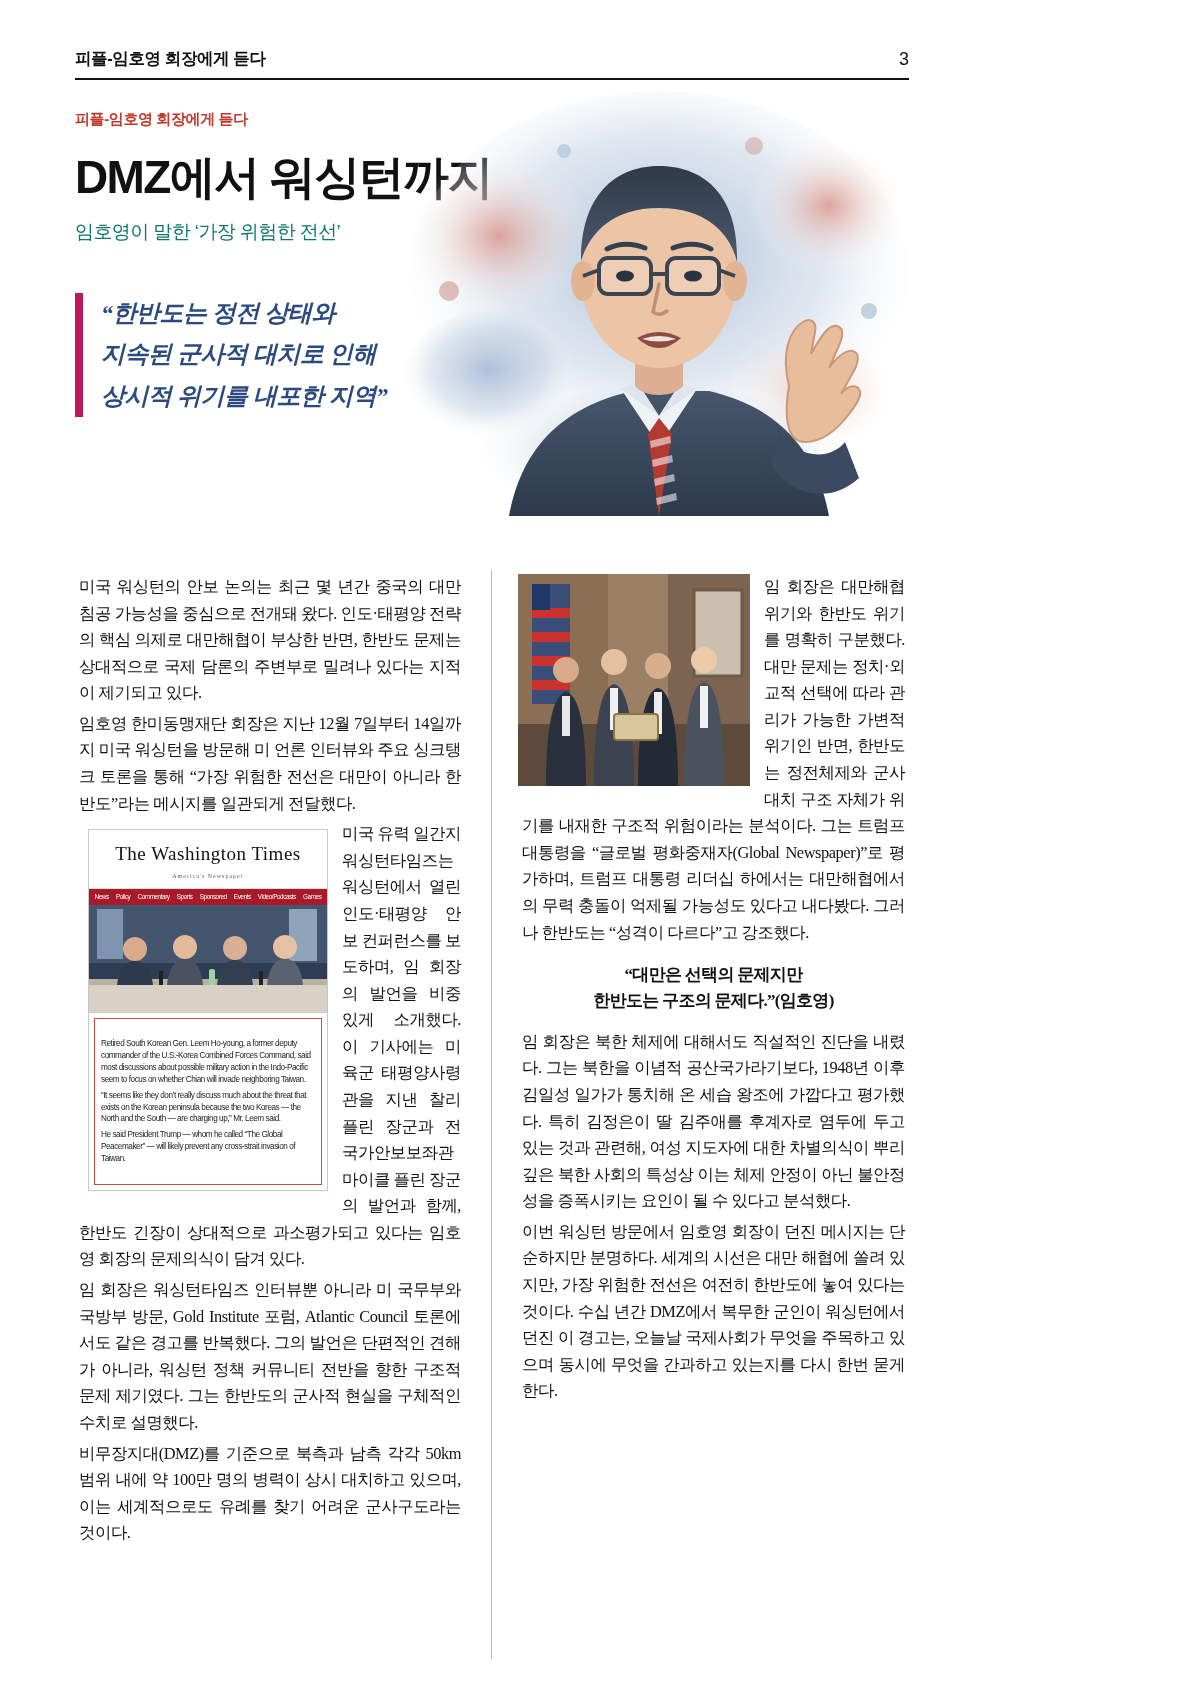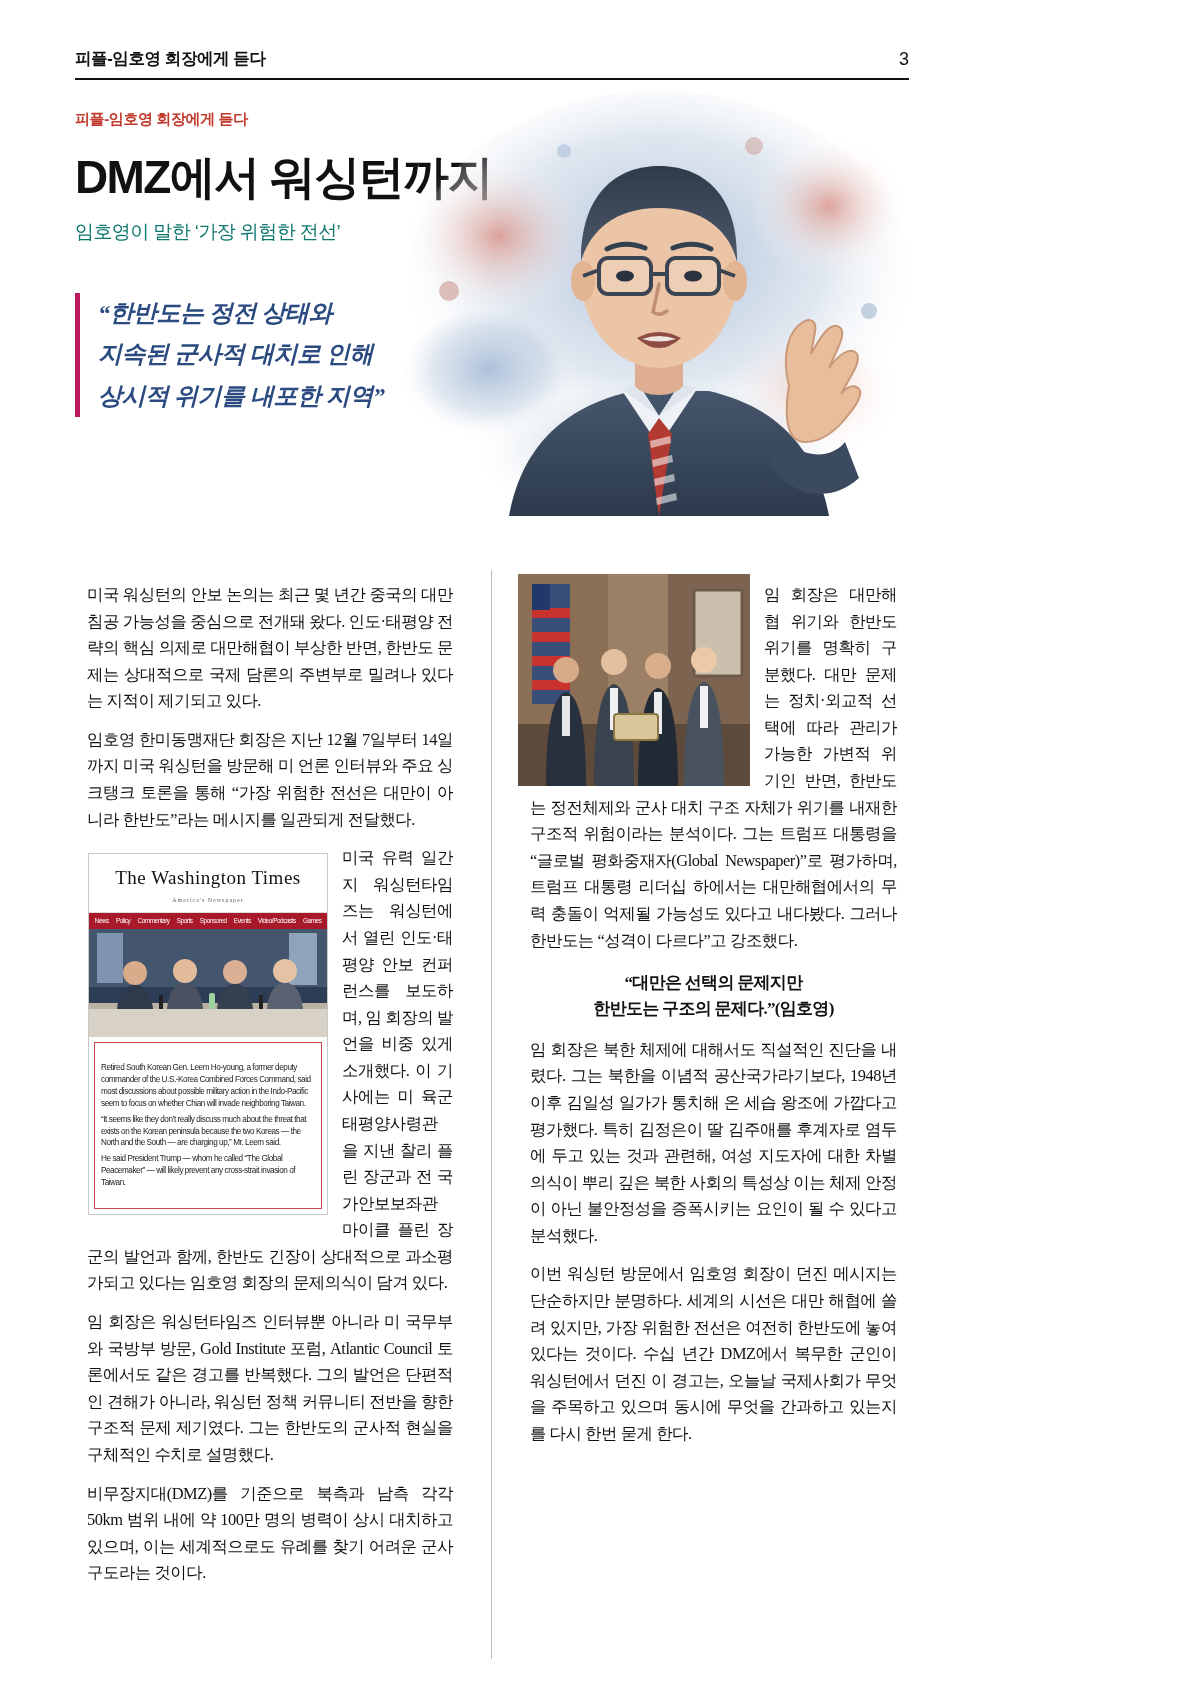--- a/index.html
+++ b/index.html
@@ -62,21 +62,21 @@
     color: #111;
   }
   .subhead {
     font-size: 19px;
     margin-top: 10px;
     letter-spacing: -0.6px;
     color: #0f766e;
   }
   .pullquote {
     margin-top: 48px;
-    border-left: 5px solid #be185d;
+    border-left: 8px solid #be185d;
     padding-left: 18px;
     color: #2a4a80;
     font-family: "Liberation Serif", serif;
     font-style: italic;
     font-size: 24px;
     line-height: 1.72;
     letter-spacing: -0.5px;
     max-width: 360px;
     font-weight: bold;
   }
@@ -106,21 +106,21 @@
     width: 50%;
     font-family: "Liberation Serif", serif;
     font-size: 16.4px;
     line-height: 1.62;
     letter-spacing: -0.45px;
     text-align: justify;
     color: #111;
   }
   .col.left { padding-right: 26px; border-right: 1px solid #bbb; }
   .col.right { padding-left: 26px; }
-  .col p { margin: 12px; text-indent: 0; }
+  .col p { margin: 4px; text-indent: 0; }
 
   
   .fig-wt {
     float: left;
     width: 240px;
     margin: 8px 14px 6px 13px;
     border: 1px solid #c9c9c9;
     background: #fff;
   }
   .wt-masthead {

